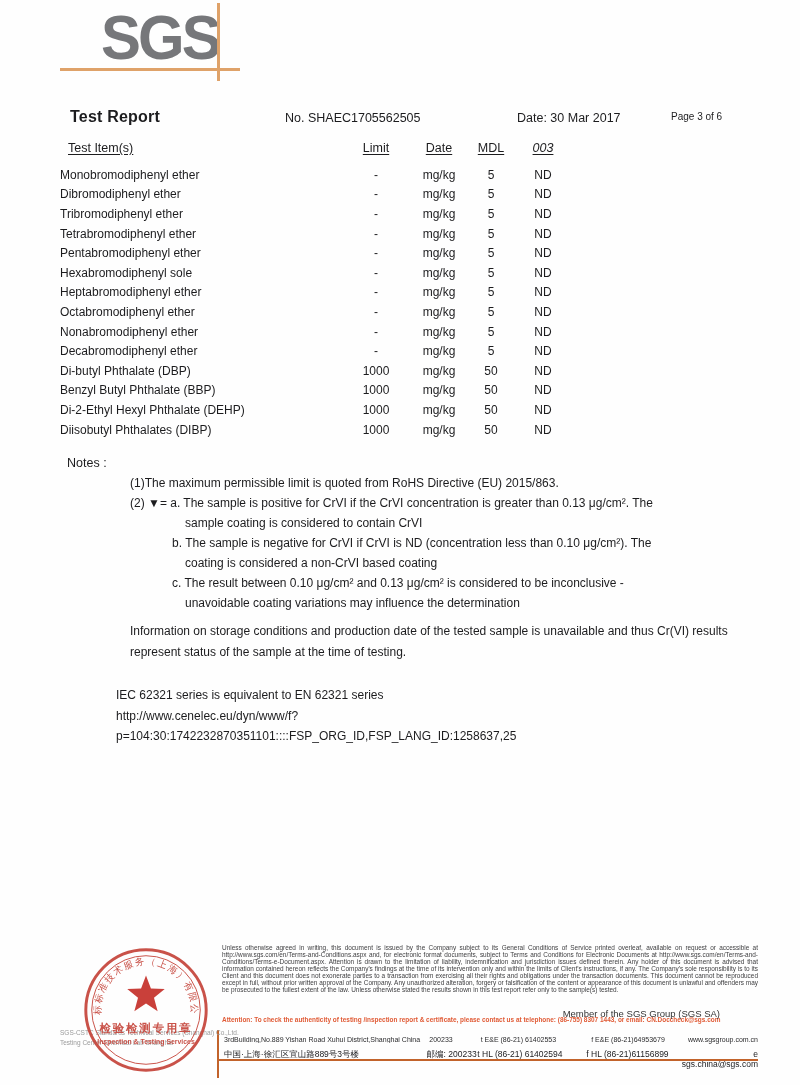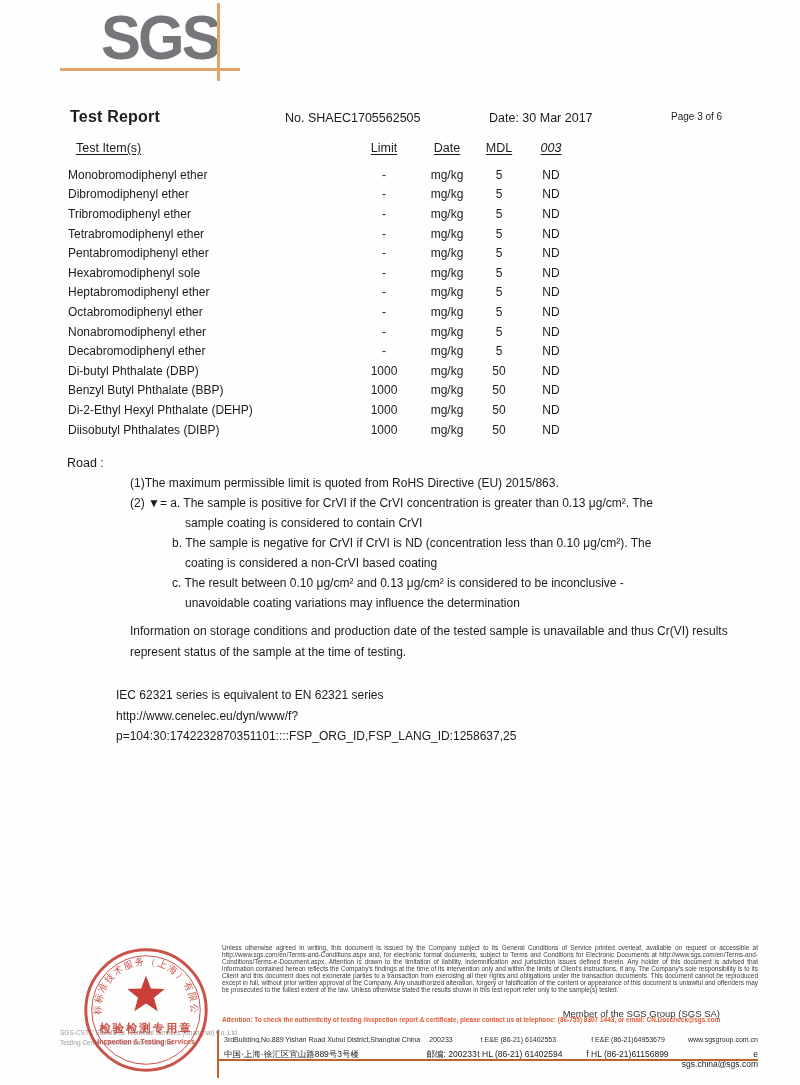--- a/index.html
+++ b/index.html
@@ -12,24 +12,24 @@
   .logo-text{
     position:absolute;left:101px;top:4px;height:66px;line-height:66px;
     font-size:63px;font-weight:bold;letter-spacing:-3px;color:#76777A;
     transform:scaleX(.95);transform-origin:left;
   }
   .logo-hline{position:absolute;left:60px;top:68px;width:180px;height:3px;background:#DFA269;}
   .logo-vline{position:absolute;left:217px;top:3px;width:3px;height:78px;background:#DFA269;}
   
   .rpt-title{position:absolute;left:70px;top:108px;font-size:16px;font-weight:bold;letter-spacing:.2px;}
   .rpt-no{position:absolute;left:285px;top:111px;font-size:12.5px;}
-  .rpt-date{position:absolute;left:489px;top:111px;font-size:12.5px;}
+  .rpt-date{position:absolute;left:517px;top:111px;font-size:12.5px;}
   .rpt-page{position:absolute;left:671px;top:111px;font-size:10px;}
   
-  .tbl{position:absolute;left:68px;top:141px;width:512px;}
+  .tbl{position:absolute;left:60px;top:141px;width:512px;}
   .thead,.trow{display:grid;grid-template-columns:282px 68px 58px 46px 58px;}
   .thead{height:24px;font-size:12.5px;}
   .thead .h{text-decoration:underline;text-underline-offset:2px;}
   .thead .h-item{padding-left:8px;}
   .thead .h-num{text-align:center;}
   .h-sample{font-style:italic;}
   .trow{height:19.6px;align-items:center;font-size:12px;}
   .c-item{white-space:nowrap;}
   .c-num{text-align:center;}
   
@@ -185,21 +185,21 @@
         <div class="trow">
           <div class="c-item">Diisobutyl Phthalates (DIBP)</div>
           <div class="c-num">1000</div>
           <div class="c-num">mg/kg</div>
           <div class="c-num">50</div>
           <div class="c-num">ND</div>
         </div>
       </div>
   </div>
 
-  <div class="notes-label">Road :</div>
+  <div class="notes-label">Notes :</div>
   <div class="notes-block">
       <div class="note-line indent-1">(1)The maximum permissible limit is quoted from RoHS Directive (EU) 2015/863.</div>
       <div class="note-line indent-1">(2) ▼= a. The sample is positive for CrVI if the CrVI concentration is greater than 0.13 μg/cm². The</div>
       <div class="note-line indent-3">sample coating is considered to contain CrVI</div>
       <div class="note-line indent-2">b. The sample is negative for CrVI if CrVI is ND (concentration less than 0.10 μg/cm²). The</div>
       <div class="note-line indent-3">coating is considered a non-CrVI based coating</div>
       <div class="note-line indent-2">c. The result between 0.10 μg/cm² and 0.13 μg/cm² is considered to be inconclusive -</div>
       <div class="note-line indent-3">unavoidable coating variations may influence the determination</div>
     </div>
   <div class="storage-par">Information on storage conditions and production date of the tested sample is unavailable and thus Cr(VI) results represent status of the sample at the time of testing.</div>

